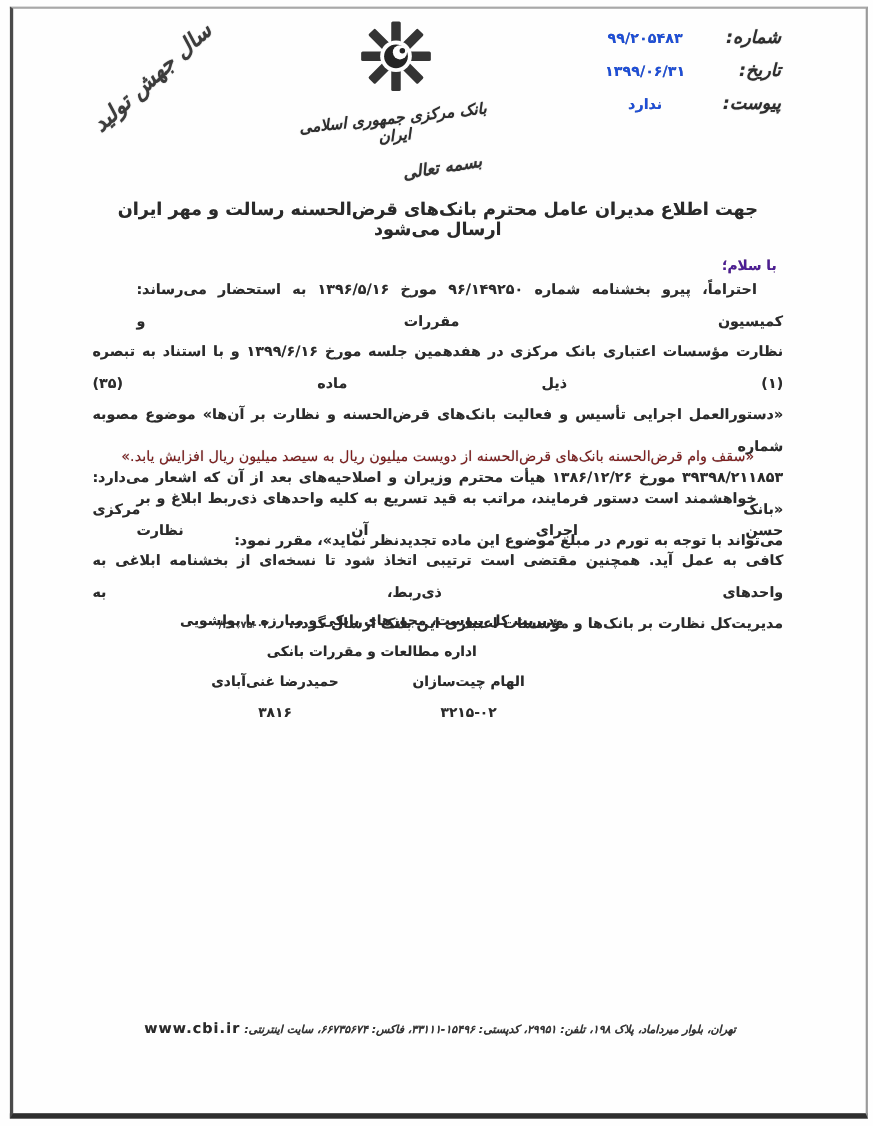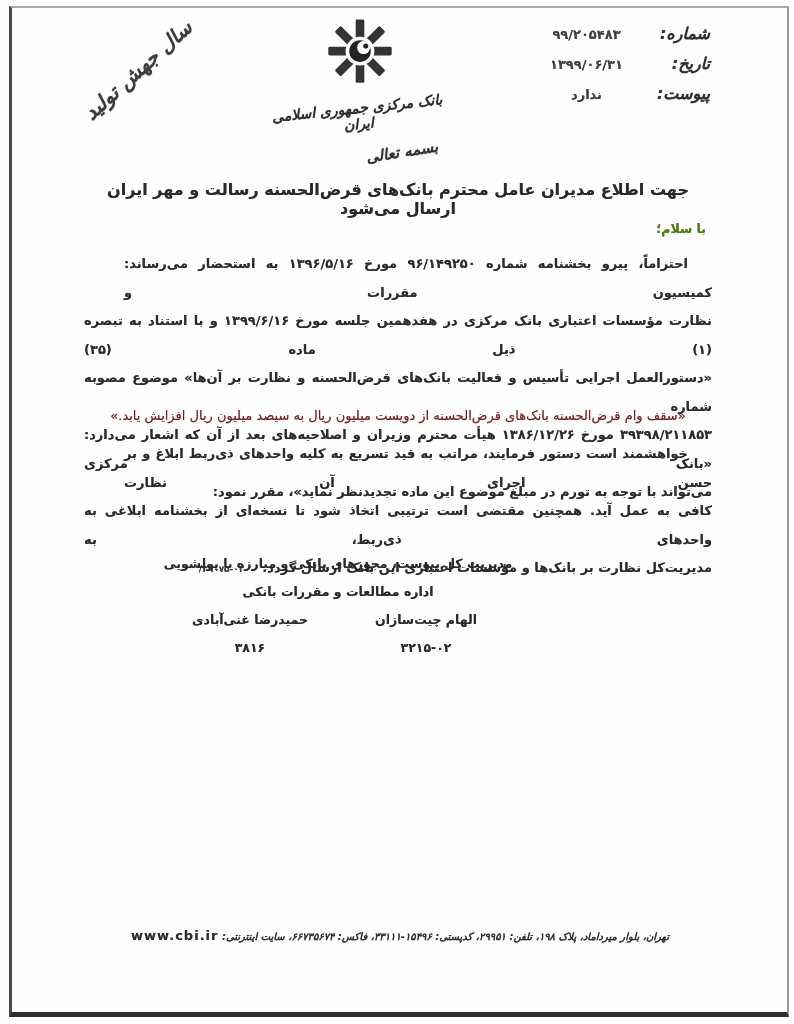--- a/index.html
+++ b/index.html
@@ -45,33 +45,33 @@
     color:#333;text-shadow:0 0 1px rgba(40,40,40,.5);
   }
   
   .hfields{position:absolute;left:515px;top:24px;width:195px;direction:rtl;}
   .hrow{display:flex;align-items:baseline;height:30px;}
   .hlabel{
     width:52px;font-size:16px;font-weight:bold;font-style:italic;
     color:#2e2e2e;text-shadow:0 0 1px rgba(40,40,40,.45);
   }
   .hvalue{
-    flex:1;text-align:center;font-size:13px;font-weight:bold;color:#404040;
+    flex:1;text-align:center;font-size:13px;font-weight:bold;color:#1d4ed8;
     text-shadow:0 0 .6px rgba(40,40,40,.5);
   }
   
   .recipient{
     position:absolute;left:88px;top:180px;width:620px;
     direction:rtl;text-align:center;
     font-size:16px;font-weight:bold;color:#2a2a2a;
     text-shadow:0 0 .6px rgba(40,40,40,.5);
   }
   .salutation{
-    position:absolute;right:88px;top:221px;
-    direction:rtl;font-size:12.5px;font-weight:bold;color:#4d7c0f;
+    position:absolute;right:88px;top:233px;
+    direction:rtl;font-size:12.5px;font-weight:bold;color:#4c1d95;
     text-shadow:0 0 .6px rgba(70,50,45,.5);
     text-align:right;
   }
   .para{
     position:absolute;left:84px;width:628px;direction:rtl;
     font-size:13px;font-weight:bold;color:#2b2b2b;
     line-height:28.5px;
     text-shadow:0 0 .5px rgba(40,40,40,.45);
   }
   .p1{top:250px;}

